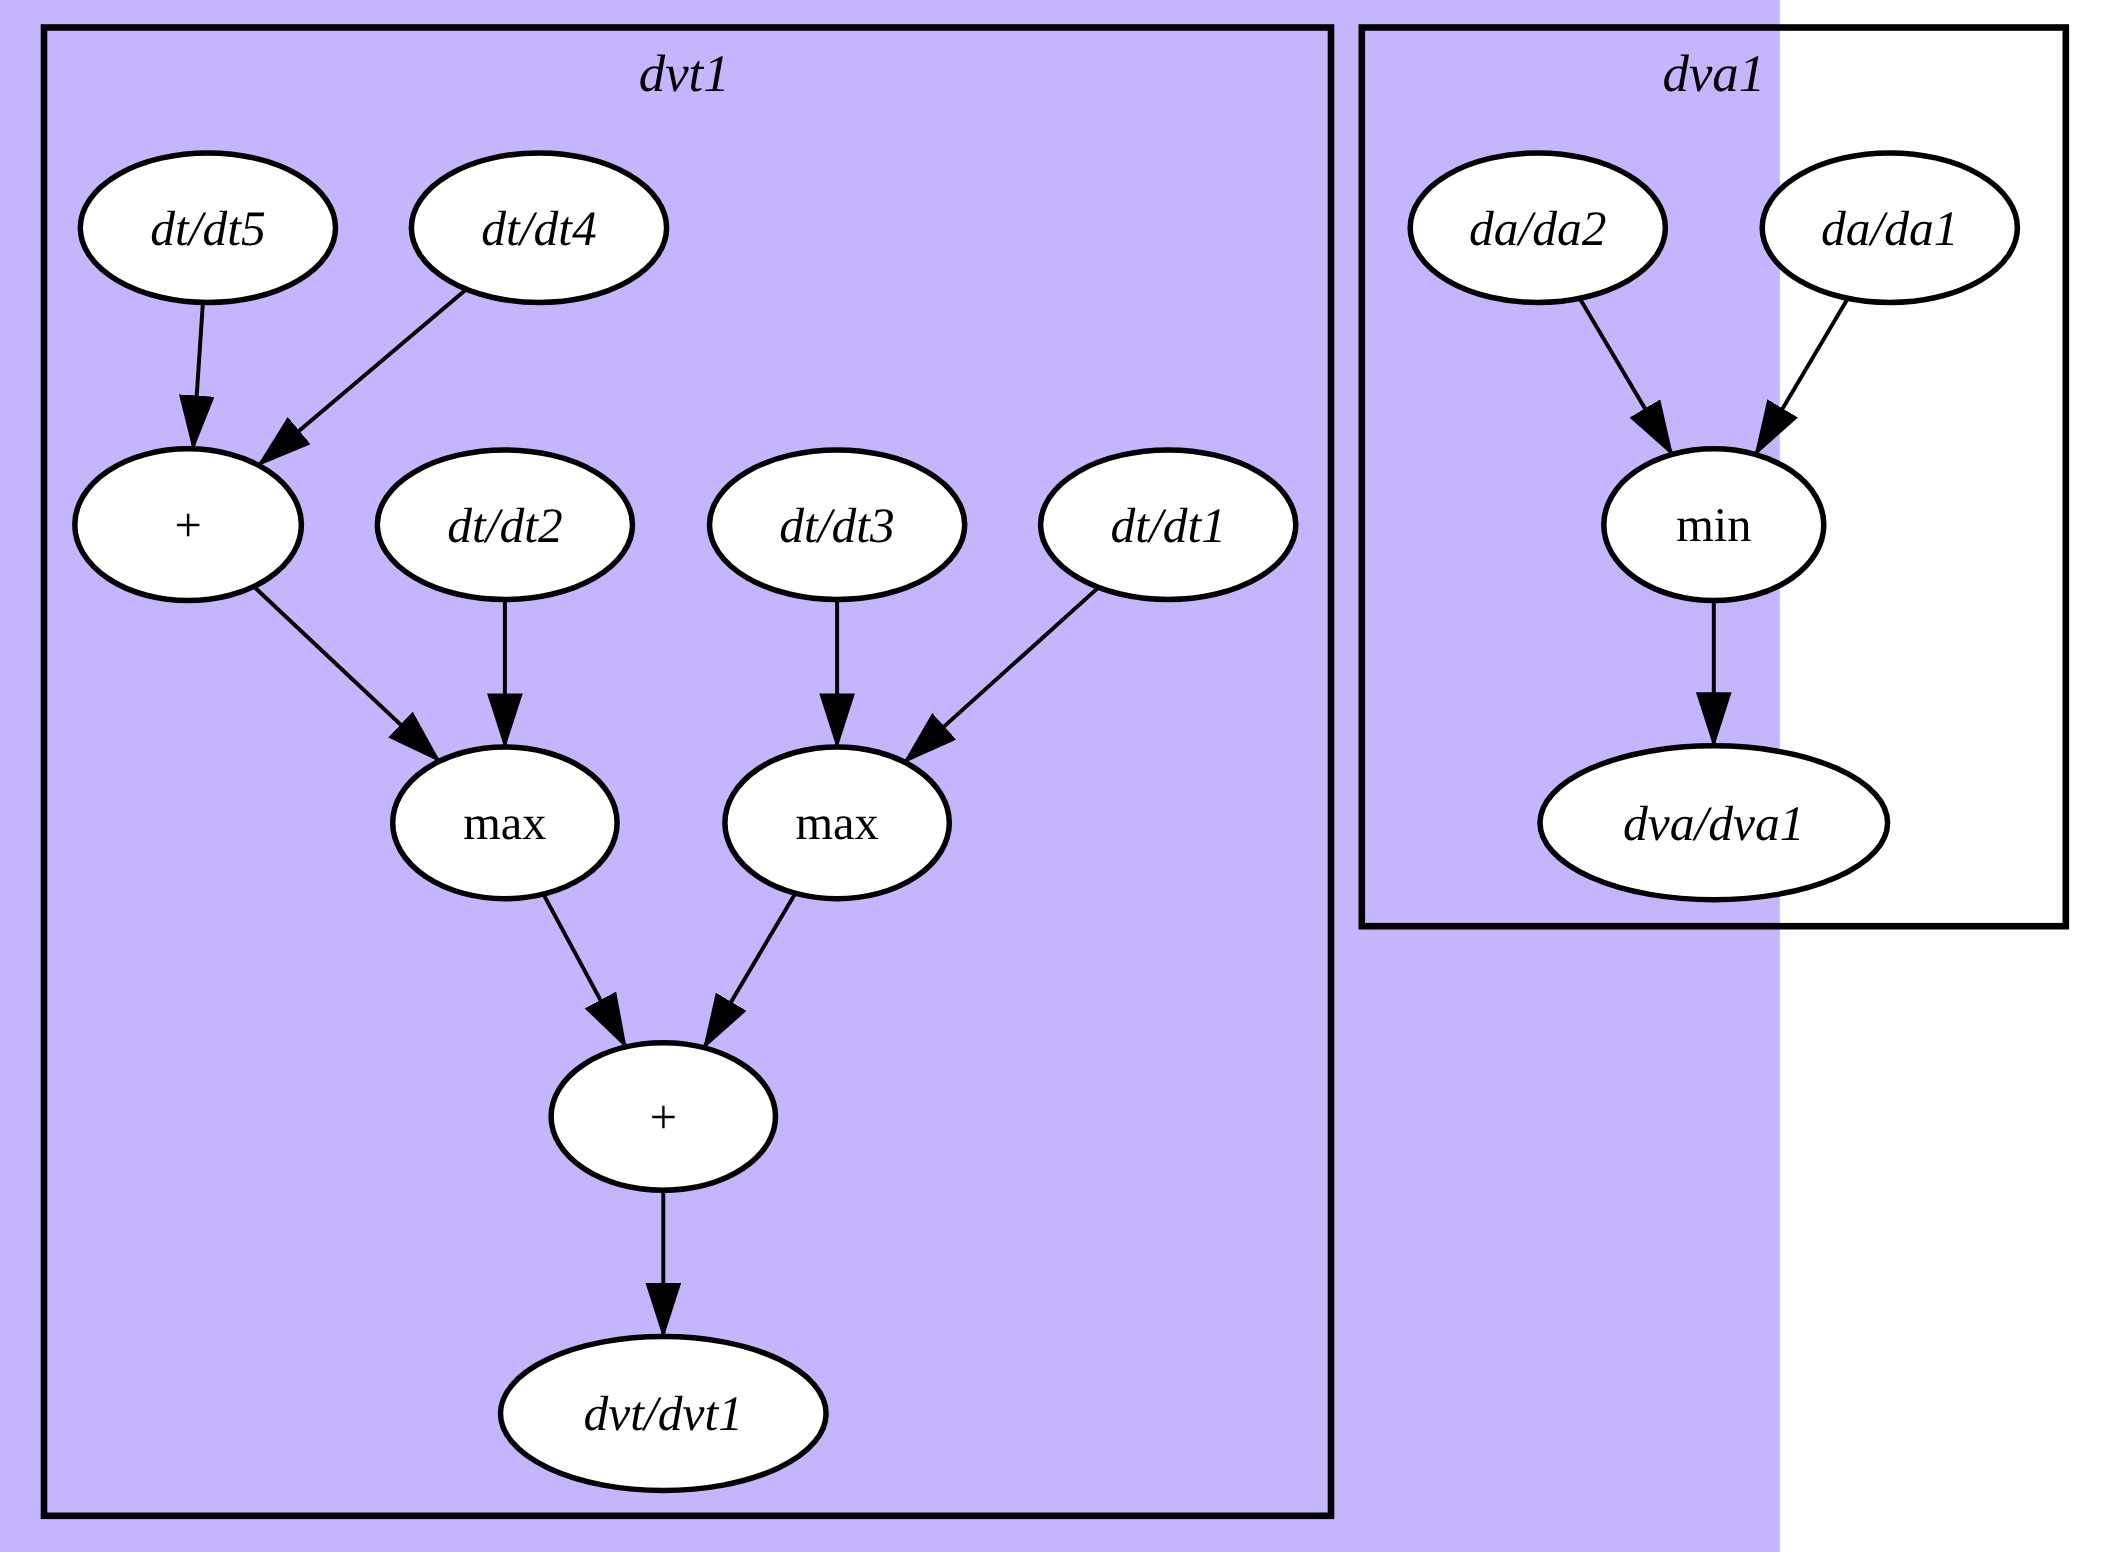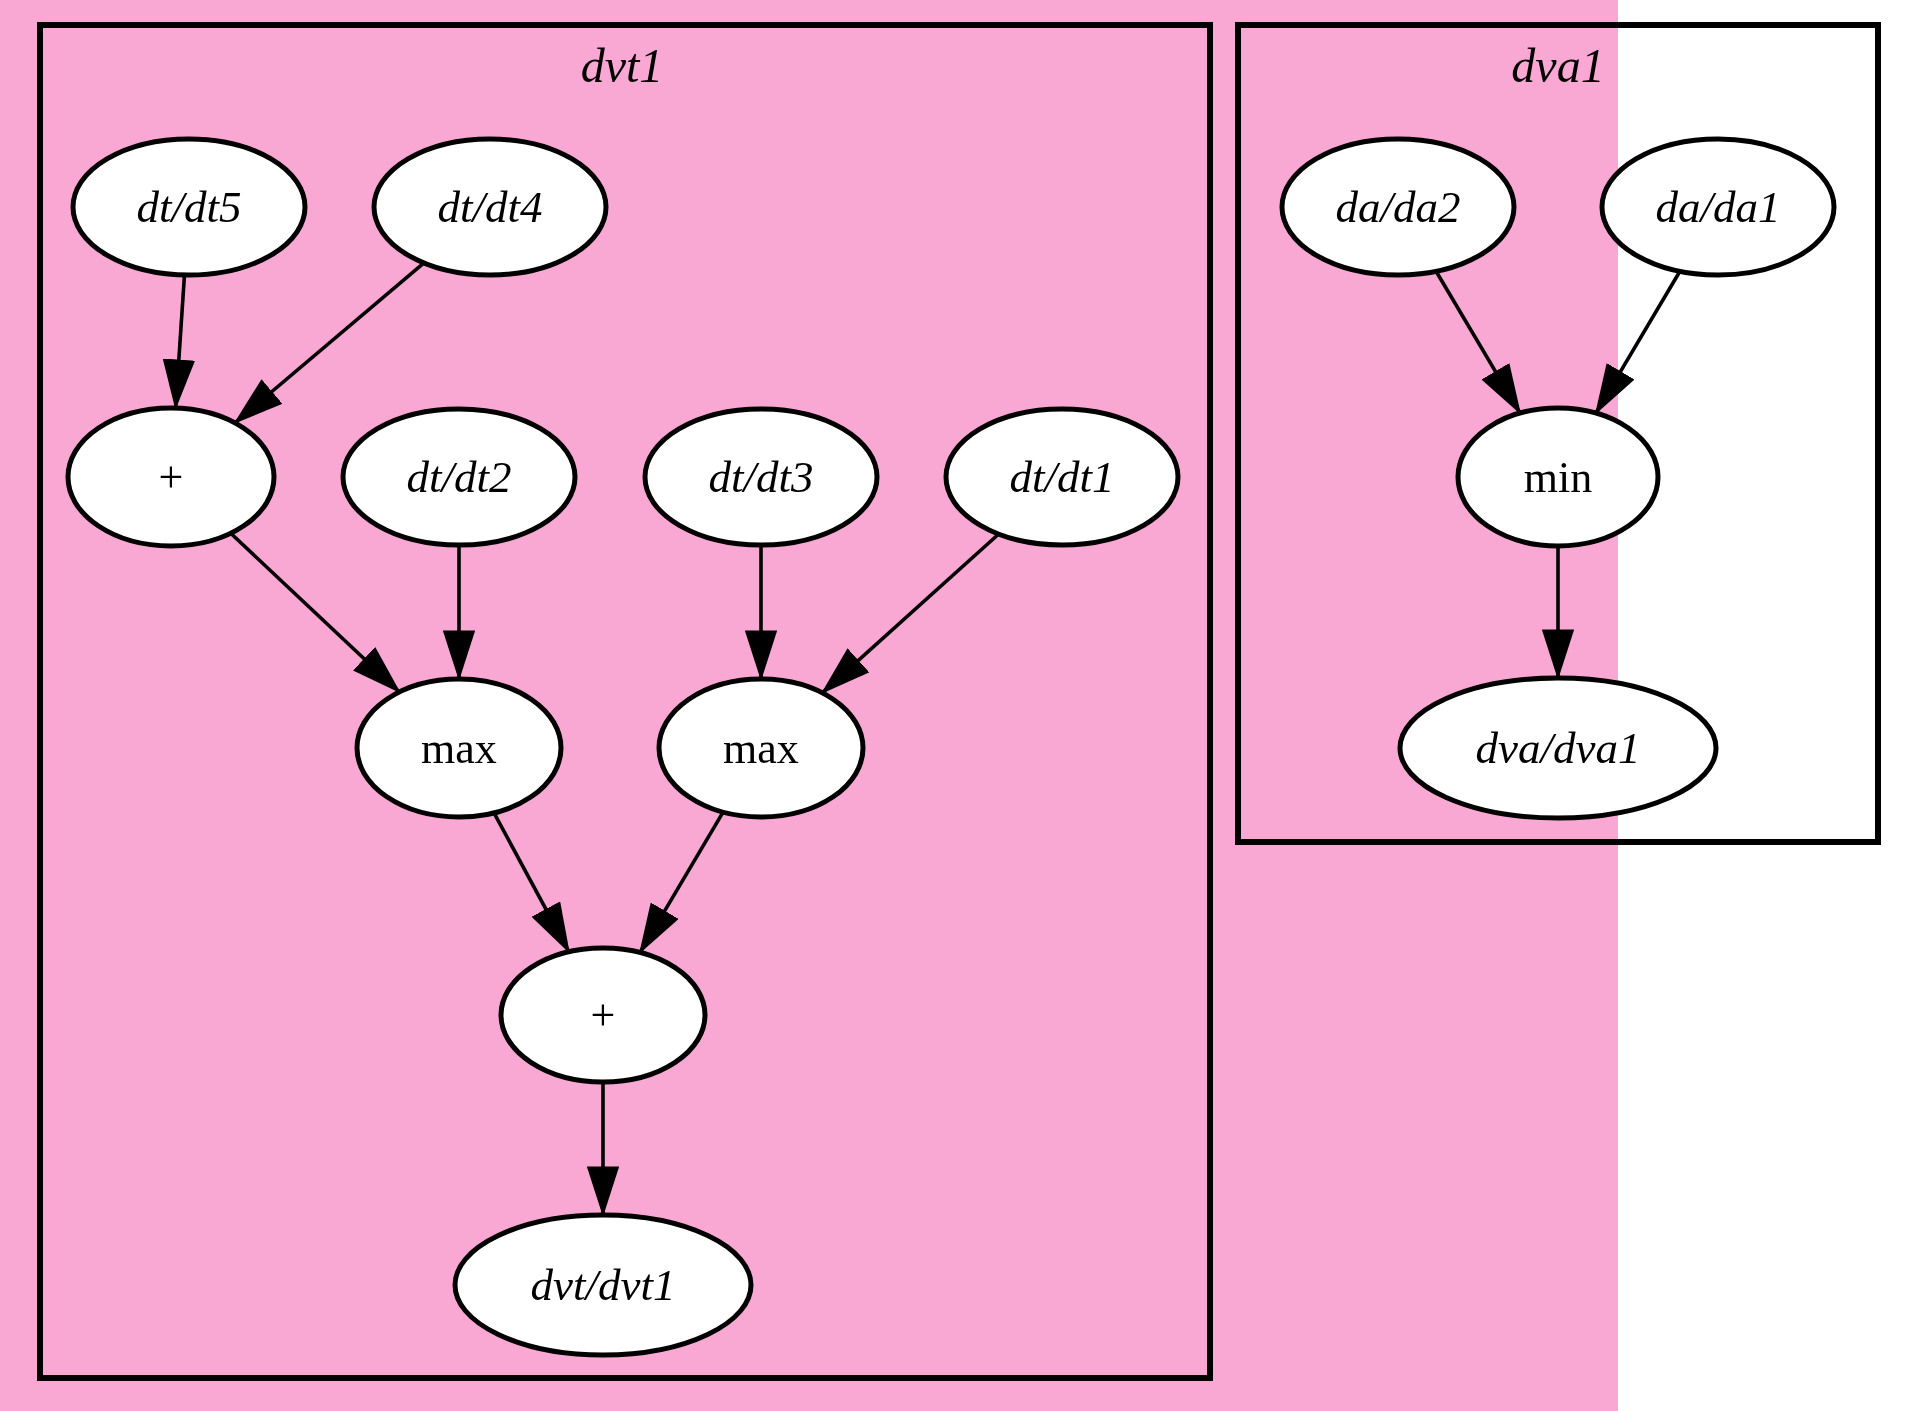--- a/index.html
+++ b/index.html
@@ -3,21 +3,21 @@
 <meta charset="utf-8">
 <style>
   html, body {
     margin: 0;
     padding: 0;
     background: #ffffff;
   }
   .diagram-wrap {
     width: 1618px;
     height: 1411px;
-    background: #f9a8d4;
+    background: #c4b5fd;
   }
   svg { display: block; }
   .cluster-box {
     fill: none;
     stroke: #000000;
     stroke-width: 6px;
   }
   text {
     font-family: "Liberation Serif", "DejaVu Serif", serif;
     fill: #000000;

